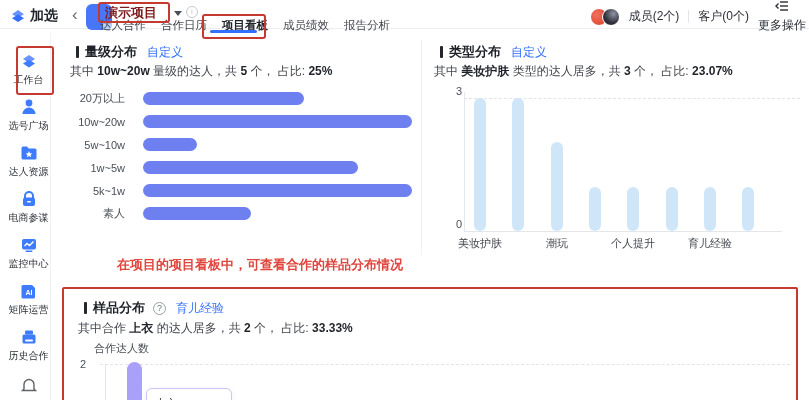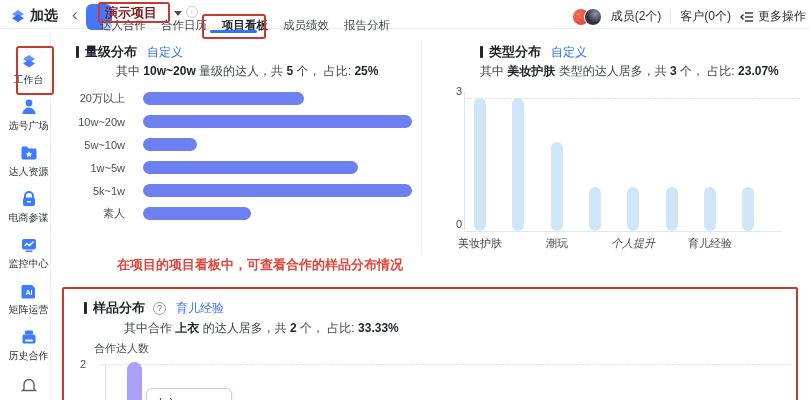--- a/index.html
+++ b/index.html
@@ -26,37 +26,37 @@
   .tab.active { color:#1f2329; font-weight:bold; }
   .tab-underline { position:absolute; left:210px; top:30px; width:47px; height:3px;
     border-radius:2px; background:#3370ff; }
   .topbar-right { position:absolute; right:3px; top:0; height:33px; display:flex; align-items:center; gap:9px; }
   .avatars { display:flex; align-items:center; }
   .av { width:18px; height:18px; border-radius:50%; border:1.5px solid #fff; }
   .av1 { background:radial-gradient(circle at 35% 35%, #f0705c, #d9402e); }
   .av2 { background:radial-gradient(circle at 65% 30%, #8e93a3, #2e2f3a 60%); margin-left:-6px; }
   .tb-label { font-size:12px; color:#2b2f36; cursor:pointer; white-space:nowrap; }
   .tb-div { width:1px; height:13px; background:#e3e5e8; }
-  .more-group { display:flex; align-items:center; gap:4px; cursor:pointer; }
+  .more-group { display:flex; align-items:center; gap:4px; cursor:pointer;flex-direction:column; }
 
   
   .sidebar { position:absolute; left:0; top:33px; width:51px; height:367px;
     background:#fff; border-right:1px solid #f0f1f3; z-index:4; }
   .side-item { width:57px; height:46px; display:flex; flex-direction:column; align-items:center;
     justify-content:center; gap:2px; cursor:pointer; }
   .side-item .lbl { font-size:10px; color:#2b2f36; white-space:nowrap; }
   .bell { position:absolute; left:0; bottom:6px; width:57px; display:flex; justify-content:center; cursor:pointer; }
 
   
   .vdivider { position:absolute; left:421px; top:40px; width:1px; height:215px; background:#f0f1f3; }
   .panel-header { position:absolute; display:flex; align-items:center; gap:6px;padding-left:8px; }
   .hbar { width:3px; height:12px; background:#23262b; border-radius:1px; }
   .panel-title { font-size:13px; font-weight:bold; color:#1f2329; }
   .panel-link { font-size:12px; color:#3370ff; cursor:pointer; margin-left:4px; }
-  .subtitle { position:absolute; font-size:12px; color:#42464d; white-space:nowrap;margin-left:46px; }
+  .subtitle { position:absolute; font-size:12px; color:#42464d; white-space:nowrap; }
   .subtitle b { color:#1f2329; }
 
   
   #level-chart { position:absolute; left:68px; top:87px; }
   .lrow { display:flex; align-items:center; height:23px; }
   .llab { width:57px; text-align:right; font-size:11px; color:#4a4f57; margin-right:18px; }
   .lbar { height:13px; border-radius:6.5px; background:#6e80f0; cursor:pointer; }
 
   
   #type-chart { position:absolute; left:450px; top:85px; width:355px; height:165px; }
@@ -246,21 +246,21 @@
     <div class="lrow">
       <span class="llab">5k~1w</span>
       <div class="lbar" style="width: 269px; background: rgb(110, 128, 240);"></div>
     </div>
     <div class="lrow">
       <span class="llab">素人</span>
       <div class="lbar" style="width: 108px; background: rgb(110, 128, 240);"></div>
     </div>
   </div>
 
-<div class="panel-header" style="left:432px; top:43px;margin-left:40px;">
+<div class="panel-header" style="left:432px; top:43px;">
   <span class="hbar"></span>
   <span class="panel-title">类型分布</span>
   <span class="panel-link">自定义</span>
 </div>
 <div class="subtitle" style="left:434px; top:63px;">
   <span>其中 </span><b>美妆护肤</b><span> 类型的达人居多，共 </span><b>3</b><span> 个， 占比: </span><b>23.07%</b>
 </div>
 <div id="type-chart">
   <span class="ytick" style="top: 0px;" id="ytick-max">3</span>
   <span class="ytick" style="top:133px" id="ytick-min">0</span>
@@ -268,21 +268,21 @@
   <div class="t-vaxis"></div>
   <div class="t-baseline"></div>
   <div id="type-bars">
       <div class="tbar" style="left: 24px; top: 13px; height: 133px; background: rgb(207, 230, 249);"></div>
       <span class="tlab" style="left: 0px;">美妆护肤</span>
       <div class="tbar" style="left: 62px; top: 13px; height: 133px; background: rgb(207, 230, 249);"></div>
       <div class="tbar" style="left: 101px; top: 57px; height: 89px; background: rgb(207, 230, 249);"></div>
       <span class="tlab" style="left: 77px;">潮玩</span>
       <div class="tbar" style="left: 139px; top: 102px; height: 44px; background: rgb(207, 230, 249);"></div>
       <div class="tbar" style="left: 177px; top: 102px; height: 44px; background: rgb(207, 230, 249);"></div>
-      <span class="tlab" style="left: 153px; font-style: italic;">个人提升</span>
+      <span class="tlab" style="left: 153px;">个人提升</span>
       <div class="tbar" style="left: 216px; top: 102px; height: 44px; background: rgb(207, 230, 249);"></div>
       <div class="tbar" style="left: 254px; top: 102px; height: 44px; background: rgb(207, 230, 249);"></div>
       <span class="tlab" style="left: 230px;">育儿经验</span>
       <div class="tbar" style="left: 292px; top: 102px; height: 44px; background: rgb(207, 230, 249);"></div>
     </div>
 </div>
 
 <div class="annotation">在项目的项目看板中，可查看合作的样品分布情况</div>
 
 <div class="sample-panel"></div>

